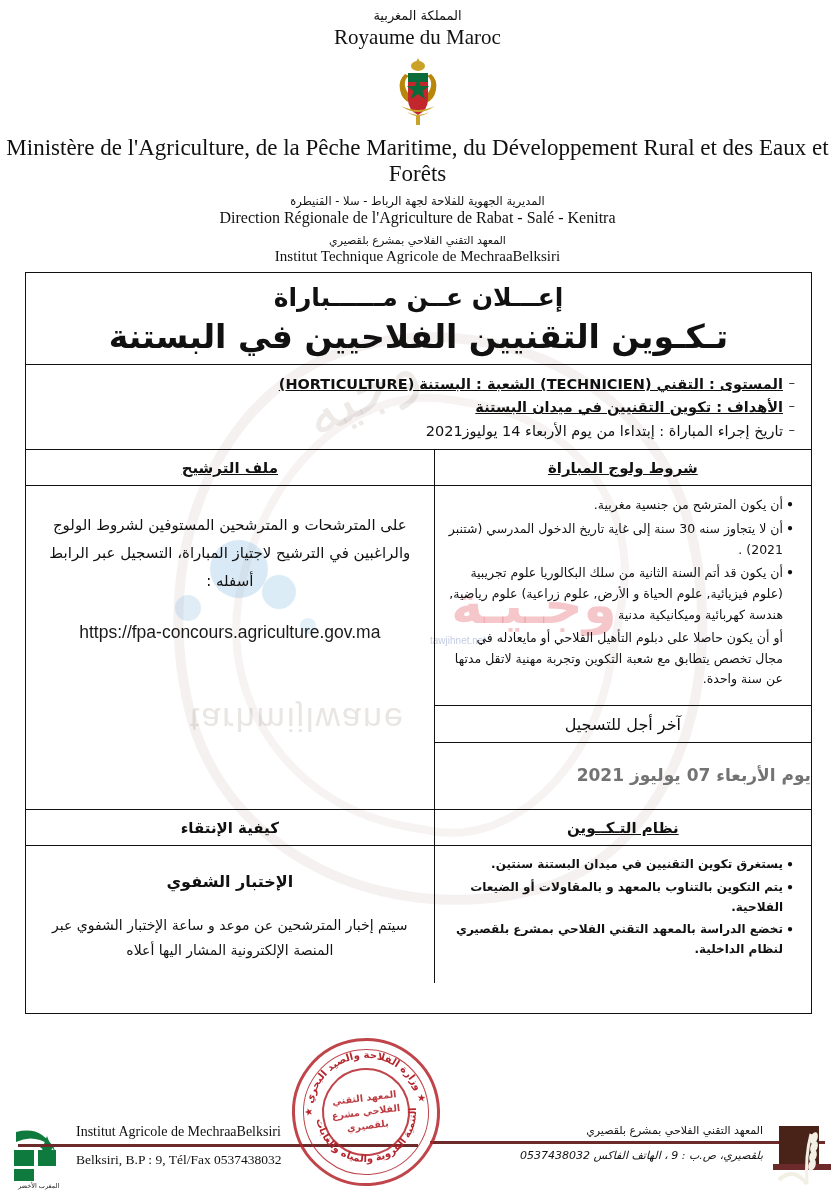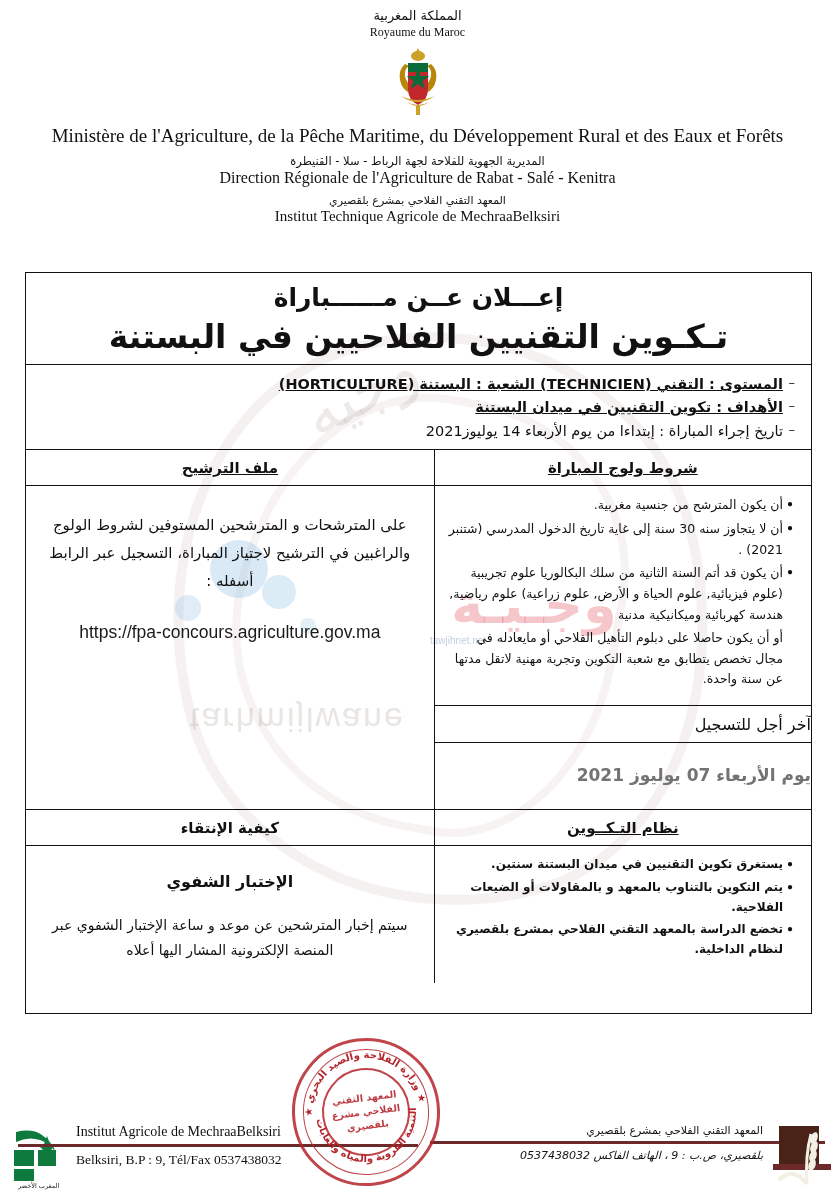--- a/index.html
+++ b/index.html
@@ -46,23 +46,23 @@
   }
   .wm-small{
     position:absolute;left:430px;top:635px;font-size:10px;
     color:rgba(120,140,190,.45);font-family:"Liberation Sans",sans-serif;
   }
 
   
   .hdr{position:relative;z-index:2;text-align:center;padding-top:8px;}
   .ar-line{font-family:"DejaVu Sans",sans-serif;direction:rtl;}
   .hdr .ar1{font-size:13px;letter-spacing:.3px;}
-  .hdr .fr1{font-size:12px;margin-top:2px;}
+  .hdr .fr1{font-size:21px;margin-top:2px;}
   .hdr .ar2{font-size:11.5px;margin-top:9px;}
-  .hdr .fr2{font-size:19px;margin-top:7px;}
+  .hdr .fr2{font-size:23px;margin-top:7px;}
   .hdr .ar3{font-size:11.5px;margin-top:7px;}
   .hdr .fr3{font-size:16px;margin-top:1px;}
   .hdr .ar4{font-size:11px;margin-top:7px;}
   .hdr .fr4{font-size:15px;margin-top:1px;}
 
   .crest{width:70px;height:74px;margin:4px auto 2px;position:relative;}
 
   
   .frame{
     position:absolute;left:25px;top:272px;width:785px;height:740px;
@@ -98,21 +98,21 @@
 
   .left-para{
     direction:rtl;text-align:center;font-family:"DejaVu Sans",sans-serif;
     font-size:15px;line-height:1.85;padding:26px 22px 6px;
   }
   .url{
     text-align:center;font-family:"Liberation Sans",sans-serif;
     font-size:17.5px;color:#1a1a1a;padding:20px 0 12px;direction:ltr;
   }
   .subhead{
-    text-align:right;direction:rtl;font-family:"DejaVu Sans",sans-serif;
+    text-align:center;direction:rtl;font-family:"DejaVu Sans",sans-serif;
     font-size:16px;padding:9px 0 8px;border-top:1.4px solid #111;border-bottom:1.4px solid #111;
   }
   .deadline{
     text-align:right;direction:rtl;font-family:"DejaVu Sans",sans-serif;
     font-size:17px;font-weight:bold;color:#737373;padding:22px 0 24px;
   }
   .oral-h{
     text-align:center;direction:rtl;font-family:"DejaVu Sans",sans-serif;
     font-size:16px;font-weight:bold;padding:26px 0 4px;
   }

